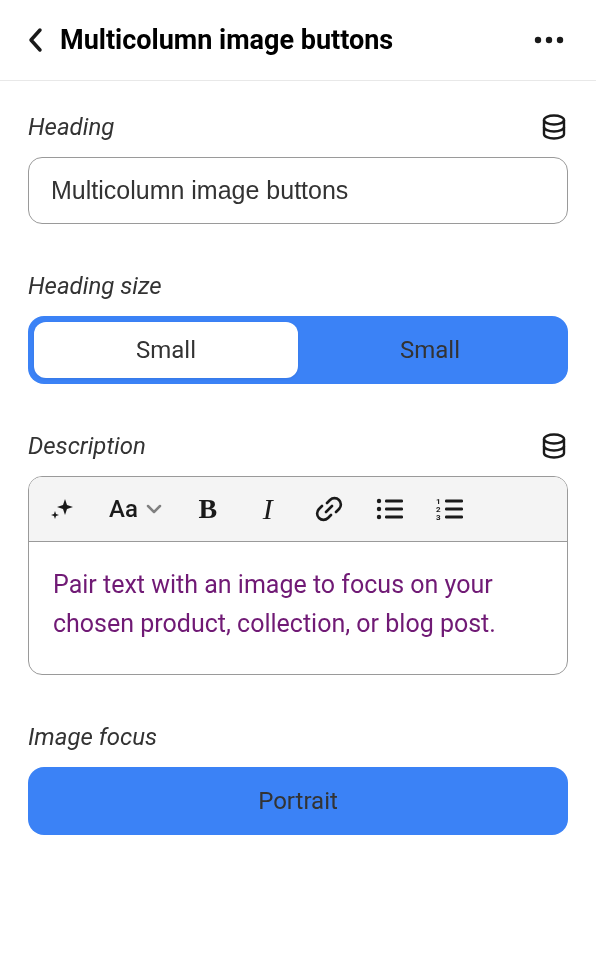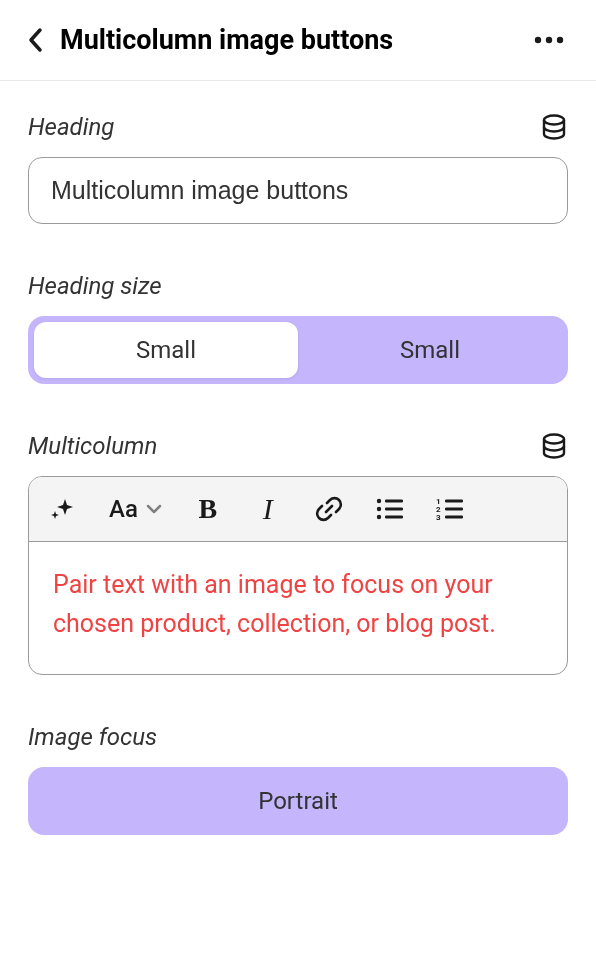--- a/index.html
+++ b/index.html
@@ -66,21 +66,21 @@
     font-size: 25px;
     color: #333;
     background: #fff;
     outline: none;
   }
   .section-gap {
     height: 48px;
   }
   .segmented {
     display: flex;
-    background: #c4b5fd;
+    background: #3b82f6;
     border-radius: 16px;
     padding: 6px;
     gap: 0;
   }
   .segmented-item {
     flex: 1;
     text-align: center;
     padding: 14px 0;
     font-size: 24px;
     color: #333;
@@ -129,21 +129,21 @@
     gap: 8px;
   }
   .aa-text {
     font-size: 24px;
     font-weight: 500;
   }
   .rte-body {
     padding: 24px 24px 30px 24px;
     font-size: 25px;
     line-height: 1.55;
-    color: #ef4444;
+    color: #701a75;
     min-height: 130px;
   }
 </style>
 </head>
 <body>
 
 <div class="header">
   <div class="back-icon">
     <svg width="16" height="26" viewBox="0 0 16 26" fill="none">
       <path d="M12 3 L3 13 L12 23" stroke="#1a1a1a" stroke-width="3.5" stroke-linecap="round" stroke-linejoin="round"></path>
@@ -179,21 +179,21 @@
     <div class="label-text">Heading size</div>
   </div>
   <div class="segmented">
     <div class="segmented-item active">Small</div>
     <div class="segmented-item">Small</div>
   </div>
 
   <div class="section-gap"></div>
 
   <div class="label-row">
-    <div class="label-text">Multicolumn</div>
+    <div class="label-text">Description</div>
     <div class="db-icon">
       <svg width="28" height="28" viewBox="0 0 28 28" fill="none">
         <ellipse cx="14" cy="7" rx="10" ry="4.5" stroke="#1a1a1a" stroke-width="2.4"></ellipse>
         <path d="M4 7 V21 C4 23.5 8.5 25.5 14 25.5 C19.5 25.5 24 23.5 24 21 V7" stroke="#1a1a1a" stroke-width="2.4" fill="none"></path>
         <path d="M4 14 C4 16.5 8.5 18.5 14 18.5 C19.5 18.5 24 16.5 24 14" stroke="#1a1a1a" stroke-width="2.4" fill="none"></path>
       </svg>
     </div>
   </div>
 
   <div class="rte-container">

